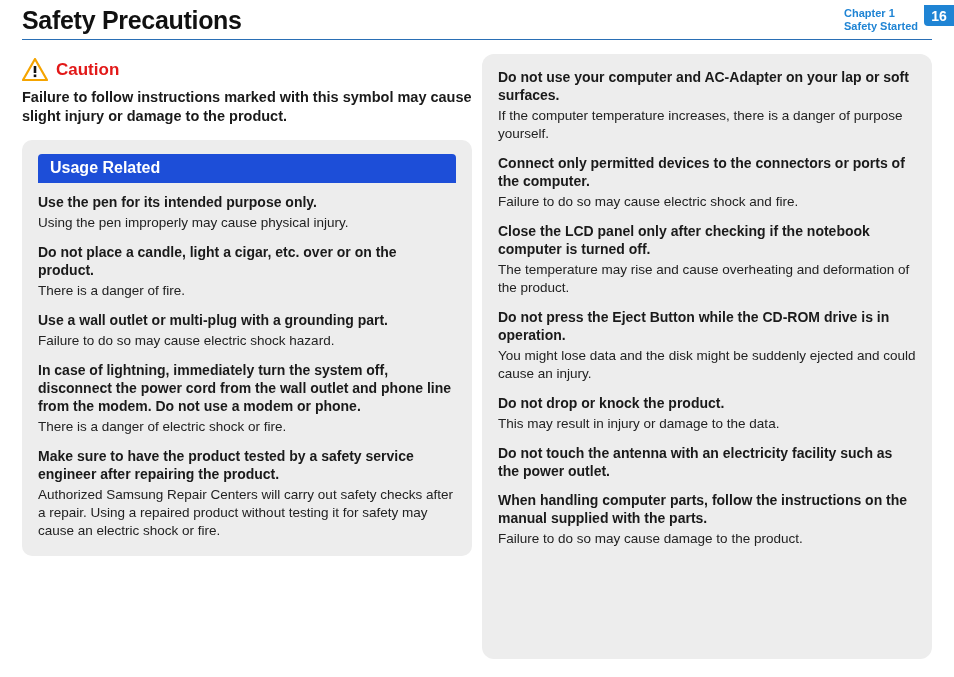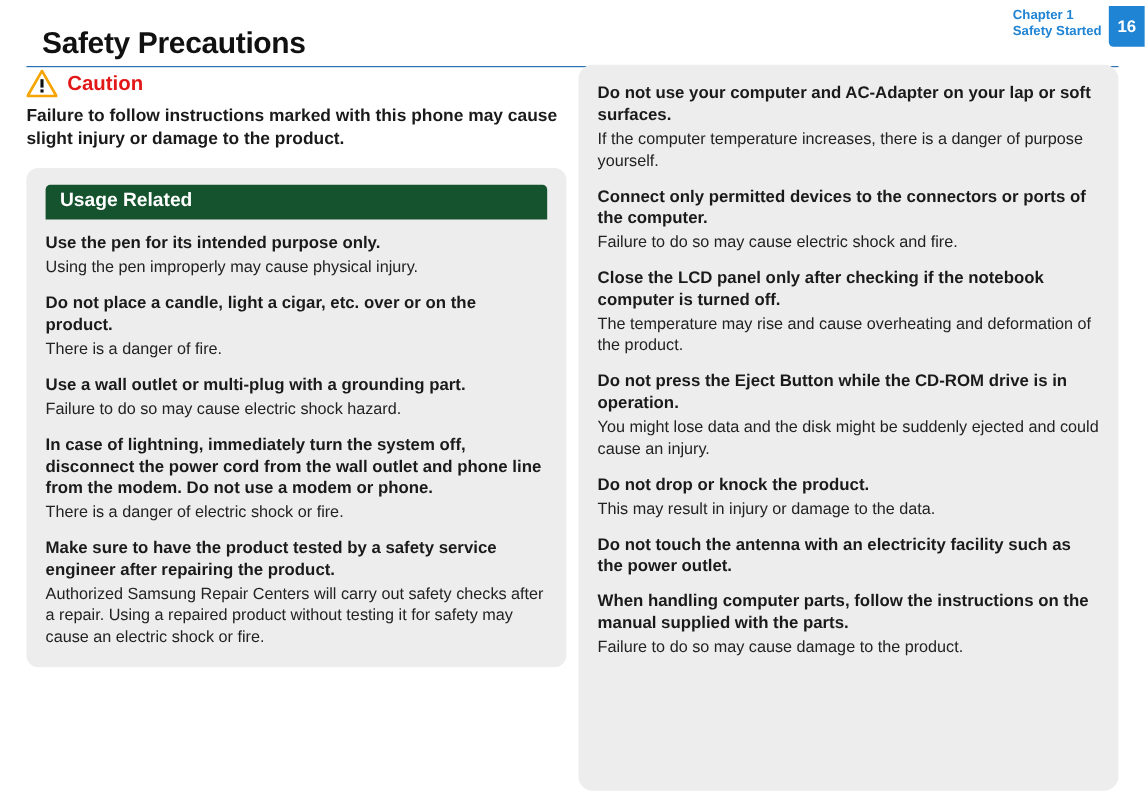--- a/index.html
+++ b/index.html
@@ -1,39 +1,39 @@
 <!DOCTYPE html>
 <html><head>
 <meta charset="utf-8">
 <style>
   * { box-sizing: border-box; margin: 0; padding: 0; }
   html, body { width: 954px; height: 677px; font-family: "Segoe UI", "Helvetica Neue", Arial, sans-serif; color: #1a1a1a; background:#fff; }
   .page { width: 954px; height: 677px; position: relative; }
 
   
   .header { display:flex; align-items:flex-start; justify-content:space-between; padding: 6px 0 0 0; }
-  .title-wrap { padding-left: 35px; margin-top: 16px; }
+  .title-wrap { padding-left: 22px; }
   .title { font-size: 25px; font-weight: 700; letter-spacing: -0.3px; color:#111; }
   .title-rule { height:0; border-bottom: 1.5px solid #2a6fb5; margin-top:4px; width: 910px; margin-left:22px; }
   .hdr-right { display:flex; align-items:flex-start; margin-right:0; position:absolute; right:0; top:5px; }
   .chapter { text-align:left; font-size:11px; line-height:13px; font-weight:700; color:#1f84d4; padding-top:2px; padding-right:6px; }
-  .pagenum { width:30px; height:34px; background:#1f84d4; color:#fff; font-weight:700; font-size:14px; display:flex; align-items:center; justify-content:center; border-bottom-left-radius:4px; }
+  .pagenum { width:30px; height:21px; background:#1f84d4; color:#fff; font-weight:700; font-size:14px; display:flex; align-items:center; justify-content:center; border-bottom-left-radius:4px; }
 
   
   .cols { position:absolute; top:54px; left:0; right:0; bottom:0; display:flex; gap:10px; padding: 0 22px 18px 22px; }
   .col { flex:1 1 0; display:flex; flex-direction:column; }
 
   .caution-row { display:flex; align-items:center; gap:8px; margin-bottom:6px; margin-top:4px;}
   .caution-icon { width:26px; height:24px; }
   .caution-label { color:#e21818; font-weight:700; font-size:17px; }
   .caution-desc { font-size:14.5px; font-weight:700; line-height:19px; margin-bottom:14px; }
 
   .panel { background:#ededed; border-radius:10px; padding: 14px 16px 16px 16px; }
   .panel.full { height:100%;border-radius:12px; }
-  .section-pill { background:#14532d; color:#fff; font-weight:700; font-size:16px; padding:5px 12px 6px 12px; border-top-left-radius:4px; border-top-right-radius:4px; width:100%; margin-bottom:10px; }
+  .section-pill { background:#1d4ed8; color:#fff; font-weight:700; font-size:16px; padding:5px 12px 6px 12px; border-top-left-radius:4px; border-top-right-radius:4px; width:100%; margin-bottom:10px; }
 
   .item { margin-bottom:11px; }
   .item:last-child { margin-bottom:0; }
   .item .h { font-weight:700; font-size:14px; line-height:18px; margin-bottom:3px; }
   .item .b { font-weight:400; font-size:13.5px; line-height:18px; color:#222; }
 </style>
 </head>
 <body>
 
 <div class="page">
@@ -59,21 +59,21 @@
       <div class="caution-row">
         <span class="caution-icon">
           <svg viewBox="0 0 26 24" width="26" height="24">
             <path d="M13 1 L25 22 L1 22 Z" fill="none" stroke="#f5a400" stroke-width="2.2" stroke-linejoin="round"></path>
             <rect x="11.7" y="8" width="2.6" height="7" fill="#111"></rect>
             <rect x="11.7" y="16.5" width="2.6" height="2.6" fill="#111"></rect>
           </svg>
         </span>
         <span class="caution-label">Caution</span>
       </div>
-      <div class="caution-desc">Failure to follow instructions marked with this phone may cause slight injury or damage to the product.</div>
+      <div class="caution-desc">Failure to follow instructions marked with this symbol may cause slight injury or damage to the product.</div>
 
       <div class="panel">
         <div class="section-pill">Usage Related</div>
 
         <div class="item">
           <div class="h">Use the pen for its intended purpose only.</div>
           <div class="b">Using the pen improperly may cause physical injury.</div>
         </div>
         <div class="item">
           <div class="h">Do not place a candle, light a cigar, etc. over or on the product.</div>

